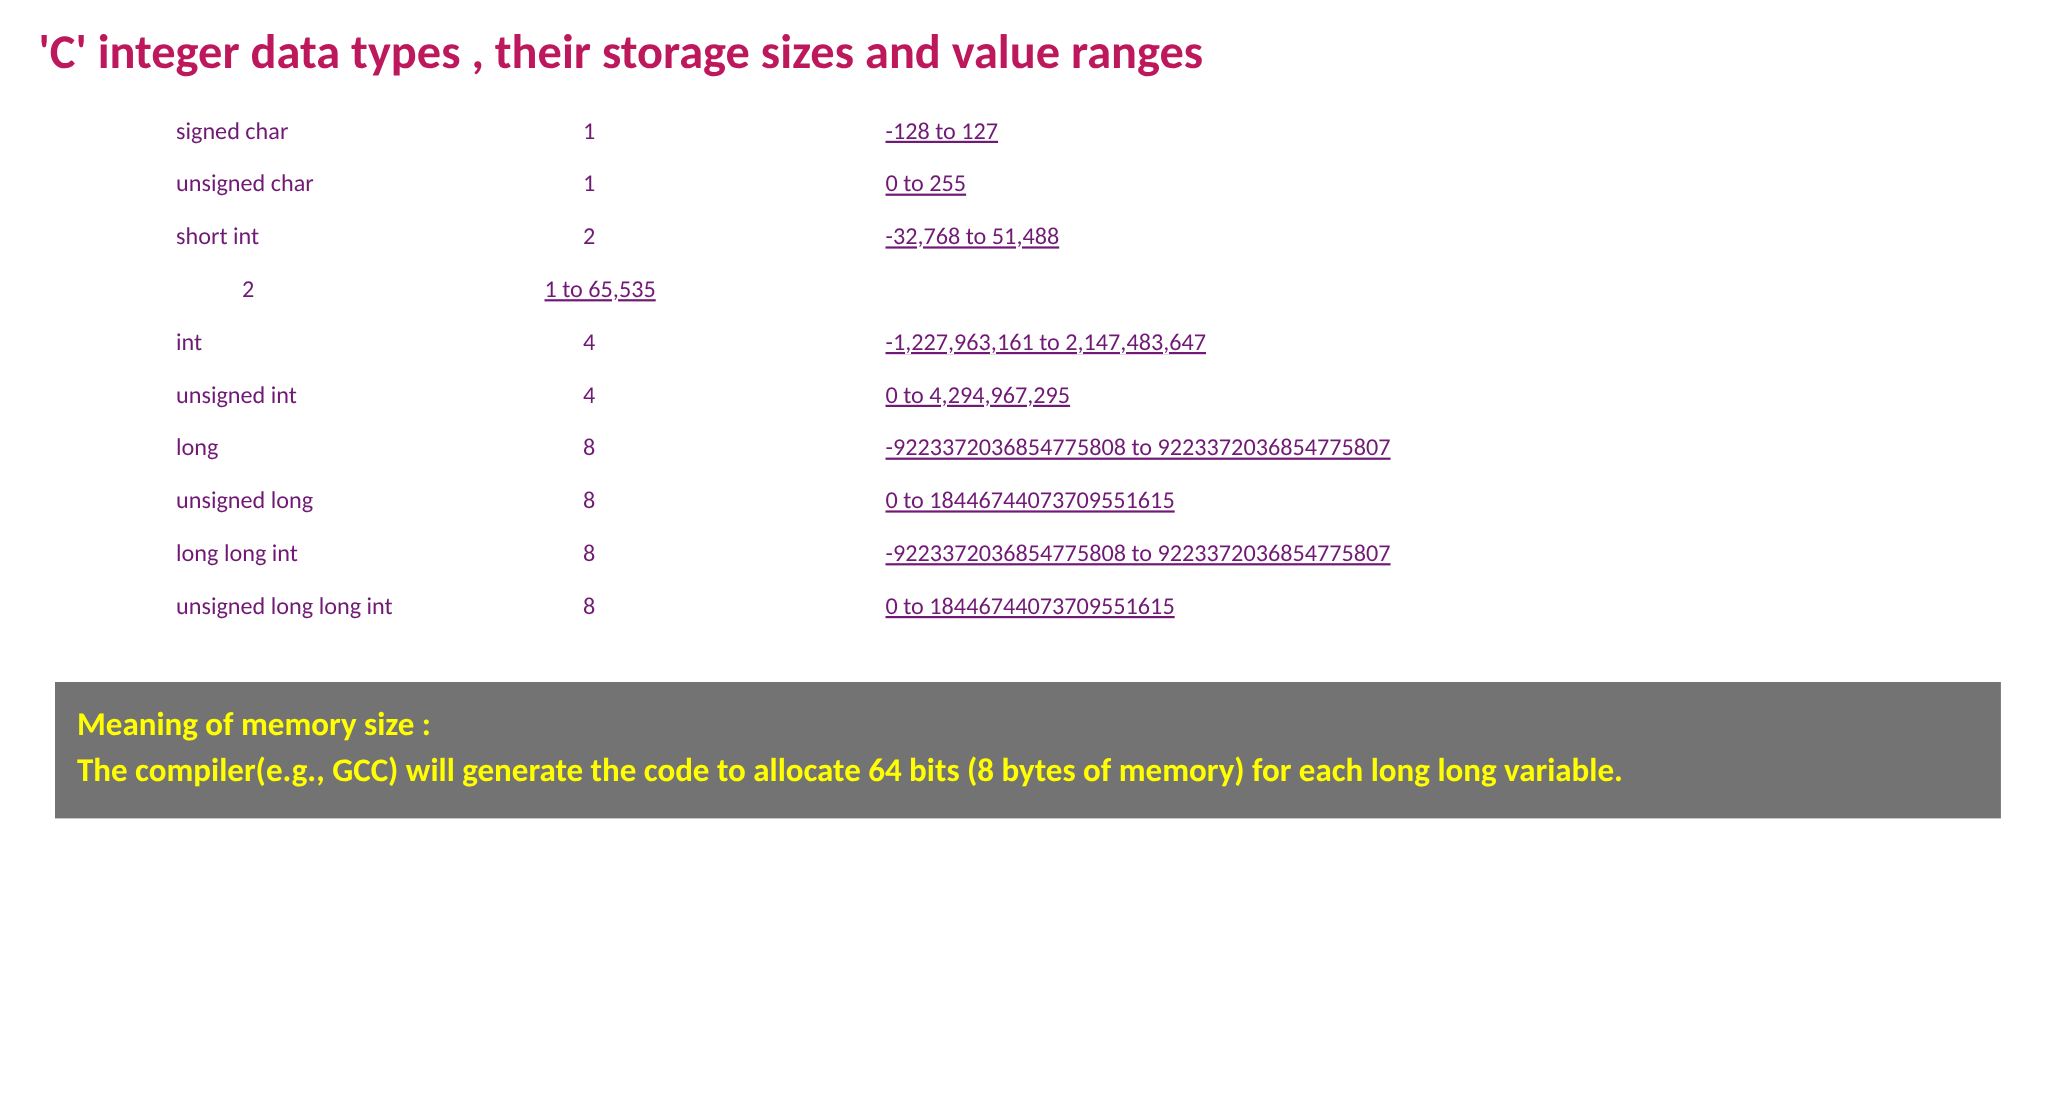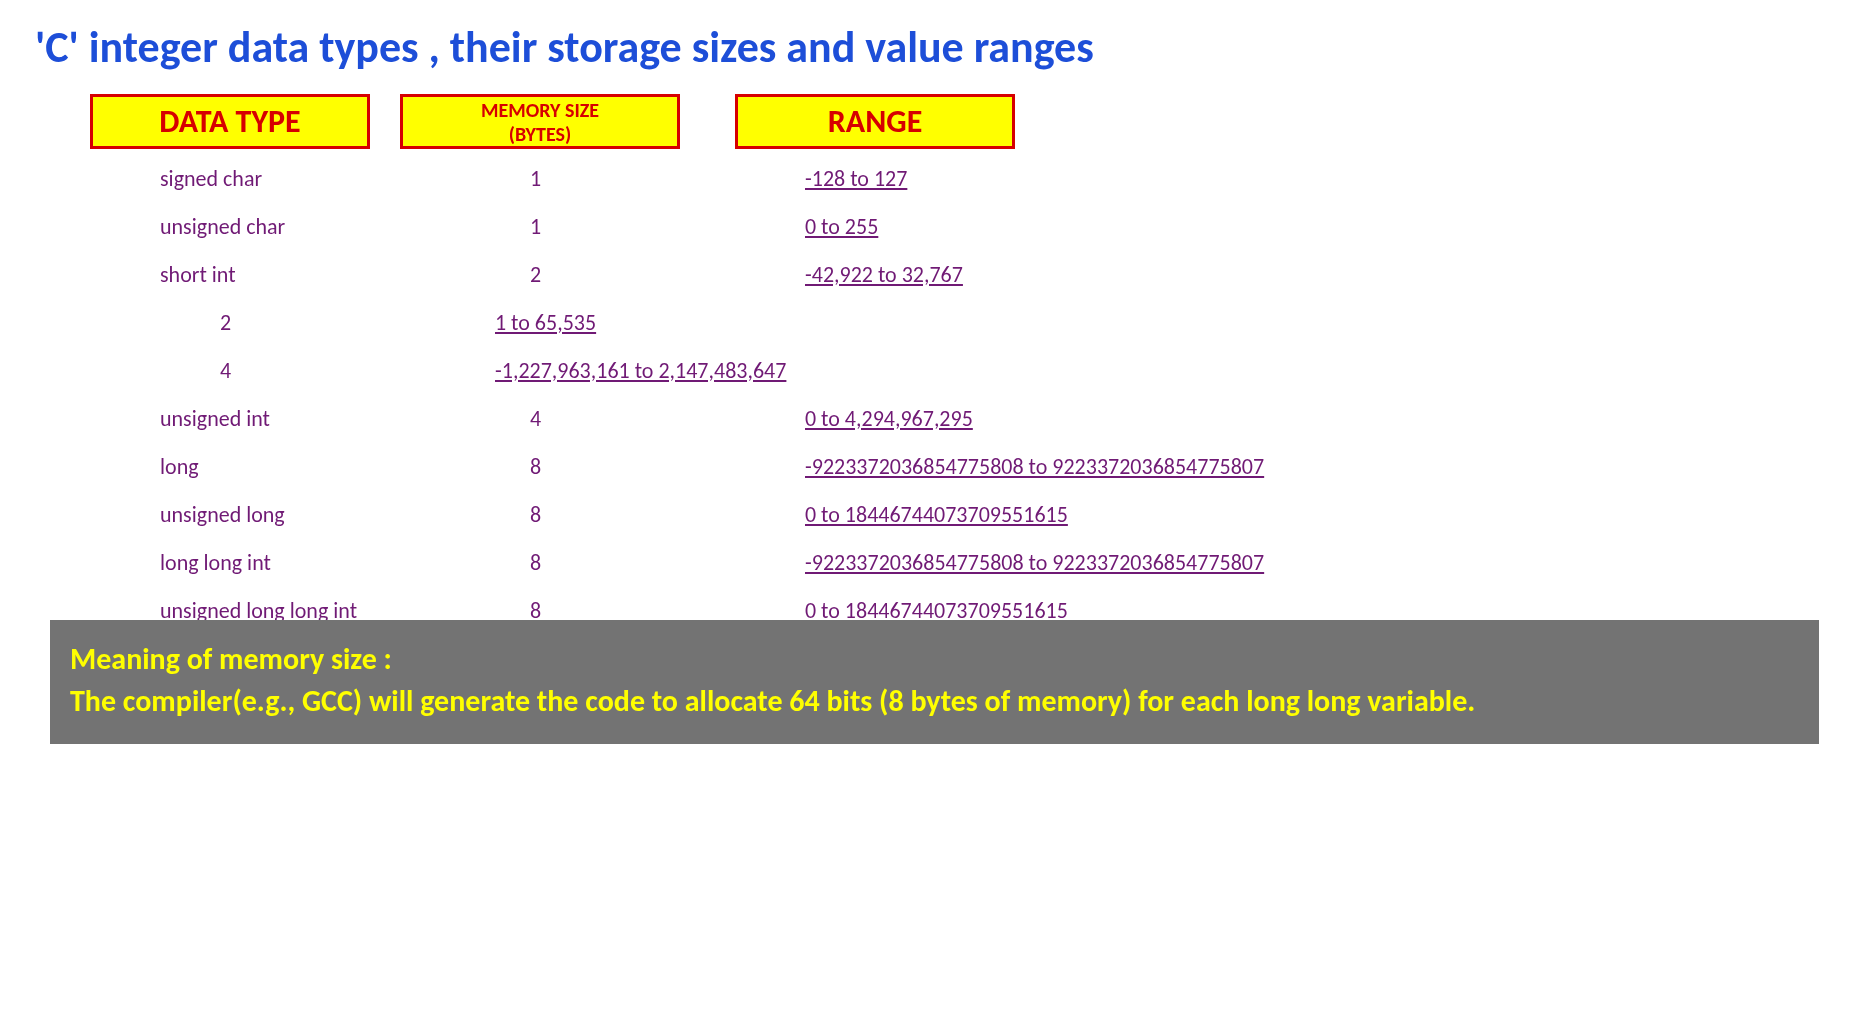--- a/index.html
+++ b/index.html
@@ -11,21 +11,21 @@
       font-family: Calibri, Arial, sans-serif;
       background: #ffffff;
       width: 1869px;
       height: 1013px;
       padding: 20px 30px;
       position: relative;
     }
     .title {
       font-size: 44px;
       font-weight: bold;
-      color: #1d4ed8;
+      color: #be185d;
       margin-bottom: 20px;
       margin-left: 5px;
     }
     .table-container {
       margin-left: 60px;
       margin-top: 10px;
     }
     .header-row {
       display: flex;
       align-items: stretch;
@@ -94,50 +94,43 @@
       line-height: 1.4;
       text-align: justify;
     }
   </style>
 </head>
 <body>
 
 <div class="title">'C' integer data types , their storage sizes and value ranges</div>
 
 <div class="table-container">
-  <div class="header-row">
-    <div class="header-box header-datatype">DATA TYPE</div>
-    <div class="header-box header-memsize">
-      <span>MEMORY SIZE</span>
-      <span>(BYTES)</span>
-    </div>
-    <div class="header-box header-range">RANGE</div>
-  </div>
 
   <div id="rows-container">
       <div class="data-row">
         <div class="col-datatype">signed char</div>
         <div class="col-memsize">1</div>
         <div class="col-range">-128 to 127</div>
       </div>
       <div class="data-row">
         <div class="col-datatype">unsigned char</div>
         <div class="col-memsize">1</div>
         <div class="col-range">0 to 255</div>
       </div>
       <div class="data-row">
         <div class="col-datatype">short int</div>
         <div class="col-memsize">2</div>
-        <div class="col-range">-42,922 to 32,767</div>
+        <div class="col-range">-32,768 to 51,488</div>
       </div>
       <div class="data-row">
         <div class="col-memsize">2</div>
         <div class="col-range">1 to 65,535</div>
       </div>
       <div class="data-row">
+        <div class="col-datatype">int</div>
         <div class="col-memsize">4</div>
         <div class="col-range">-1,227,963,161 to 2,147,483,647</div>
       </div>
       <div class="data-row">
         <div class="col-datatype">unsigned int</div>
         <div class="col-memsize">4</div>
         <div class="col-range">0 to 4,294,967,295</div>
       </div>
       <div class="data-row">
         <div class="col-datatype">long</div>

